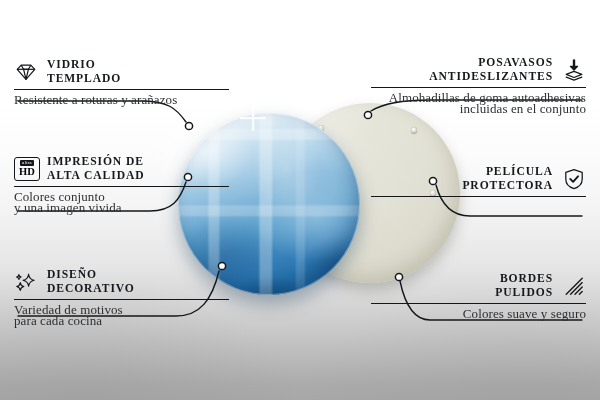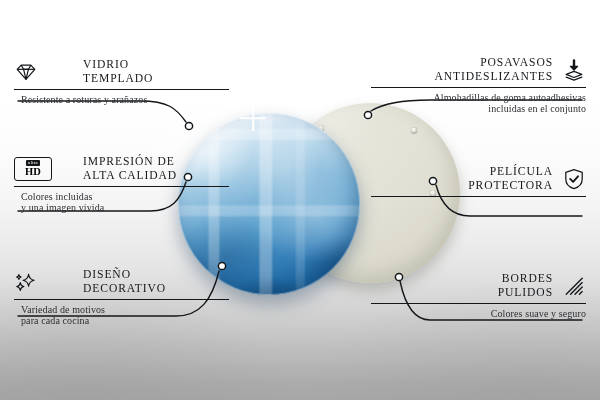--- a/index.html
+++ b/index.html
@@ -105,42 +105,41 @@
   .feat.right { right:14px; text-align:right; }
 
   .head {
     display:flex; align-items:center; gap:9px;
     margin-bottom:2px;
   }
   .feat.right .head { flex-direction:row-reverse; }
 
   .title {
     font-size:11.6px; letter-spacing:.9px; line-height:14px;
-    color:#15181c; font-weight:400; text-transform:uppercase;
+    color:#15181c; font-weight:700; text-transform:uppercase;
     white-space:pre-line;
-    margin-left:36px;
   }
   .rule { height:0; border-top:1.4px solid #14171a; margin:3px 0 4px; }
   .desc {
-    font-size:10px; line-height:11.4px; color:#2c2f33;
-    white-space:pre-line; letter-spacing:.1px;margin-left:7px;
+    font-size:13px; line-height:11.4px; color:#2c2f33;
+    white-space:pre-line; letter-spacing:.1px;
   }
   .ico { flex:0 0 auto; width:24px; height:24px; display:block; }
   .ico svg { display:block; width:24px; height:24px; }
 
   
   #f-vidrio   { top:58px; }
   #f-hd       { top:155px; }
   #f-diseno   { top:268px; }
   #f-posa     { top:56px; }
   #f-pelicula { top:165px; }
   #f-bordes   { top:272px; }
 
   .hd-badge{
-    width:38px; height:24px; border:1.5px solid #14171a; border-radius:3px;
+    width:26px; height:24px; border:1.5px solid #14171a; border-radius:3px;
     display:flex; flex-direction:column; align-items:center; justify-content:center;
     line-height:1;
   }
   .hd-badge .u{ font-size:4.6px; letter-spacing:.3px; background:#14171a; color:#fff; padding:.5px 2px; border-radius:1px; }
   .hd-badge .h{ font-size:10.5px; font-weight:700; letter-spacing:.2px; margin-top:1px; }
 </style>
 </head>
 <body>
 
 <div id="stage">
@@ -205,21 +204,21 @@
       <span class="ico">
         <span class="hd-badge">
           <span class="u">ultra</span>
           <span class="h">HD</span>
         </span>
       </span>
       <div class="title">IMPRESIÓN DE
 ALTA CALIDAD</div>
     </div>
     <div class="rule"></div>
-    <div class="desc">Colores incluidas
+    <div class="desc">Colores conjunto
 y una imagen vivida</div>
   </div>
 
   <div class="feat right" id="f-posa">
     <div class="head">
       <span class="ico">
         <svg viewBox="0 0 24 24" fill="none" stroke="#14171a" stroke-width="1.2" stroke-linejoin="round" stroke-linecap="round">
           <path d="M12,2.4 V9.6" stroke-width="2.4"></path>
           <path d="M8.4,8.4 L12,12.2 L15.6,8.4 Z" fill="#14171a"></path>
           <path d="M4.2,16.4 L12,13.4 L19.8,16.4 L12,19.5 Z"></path>

